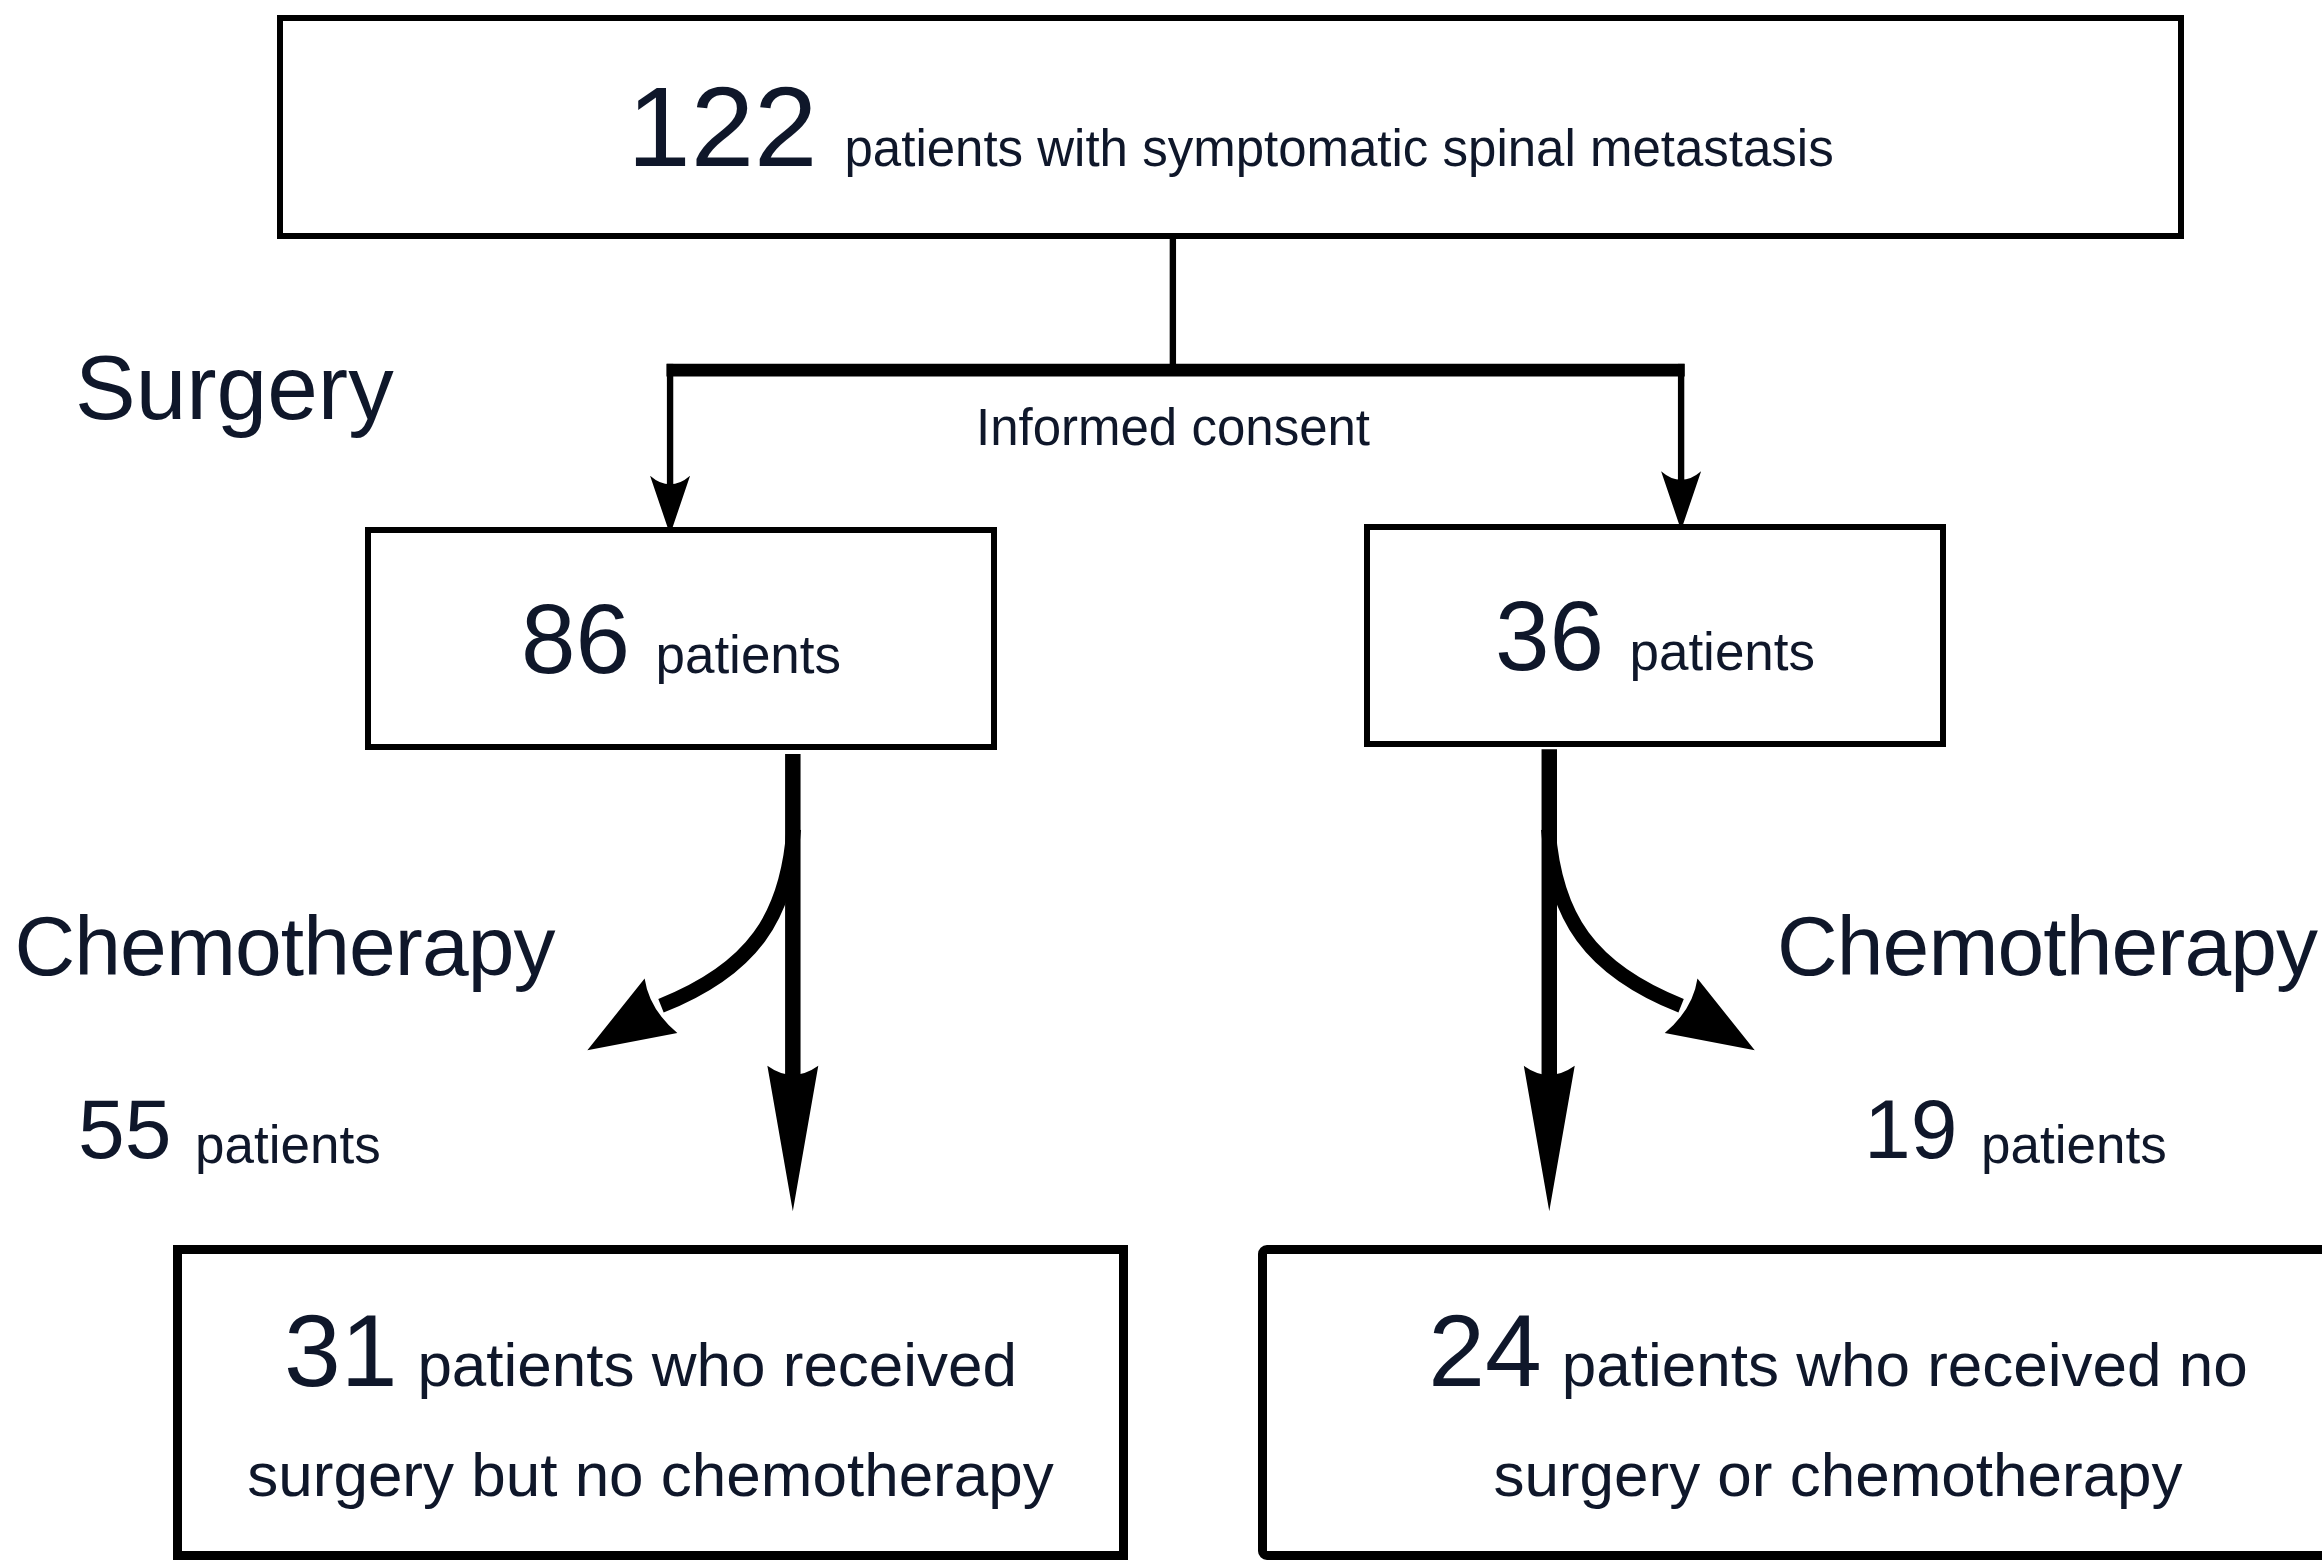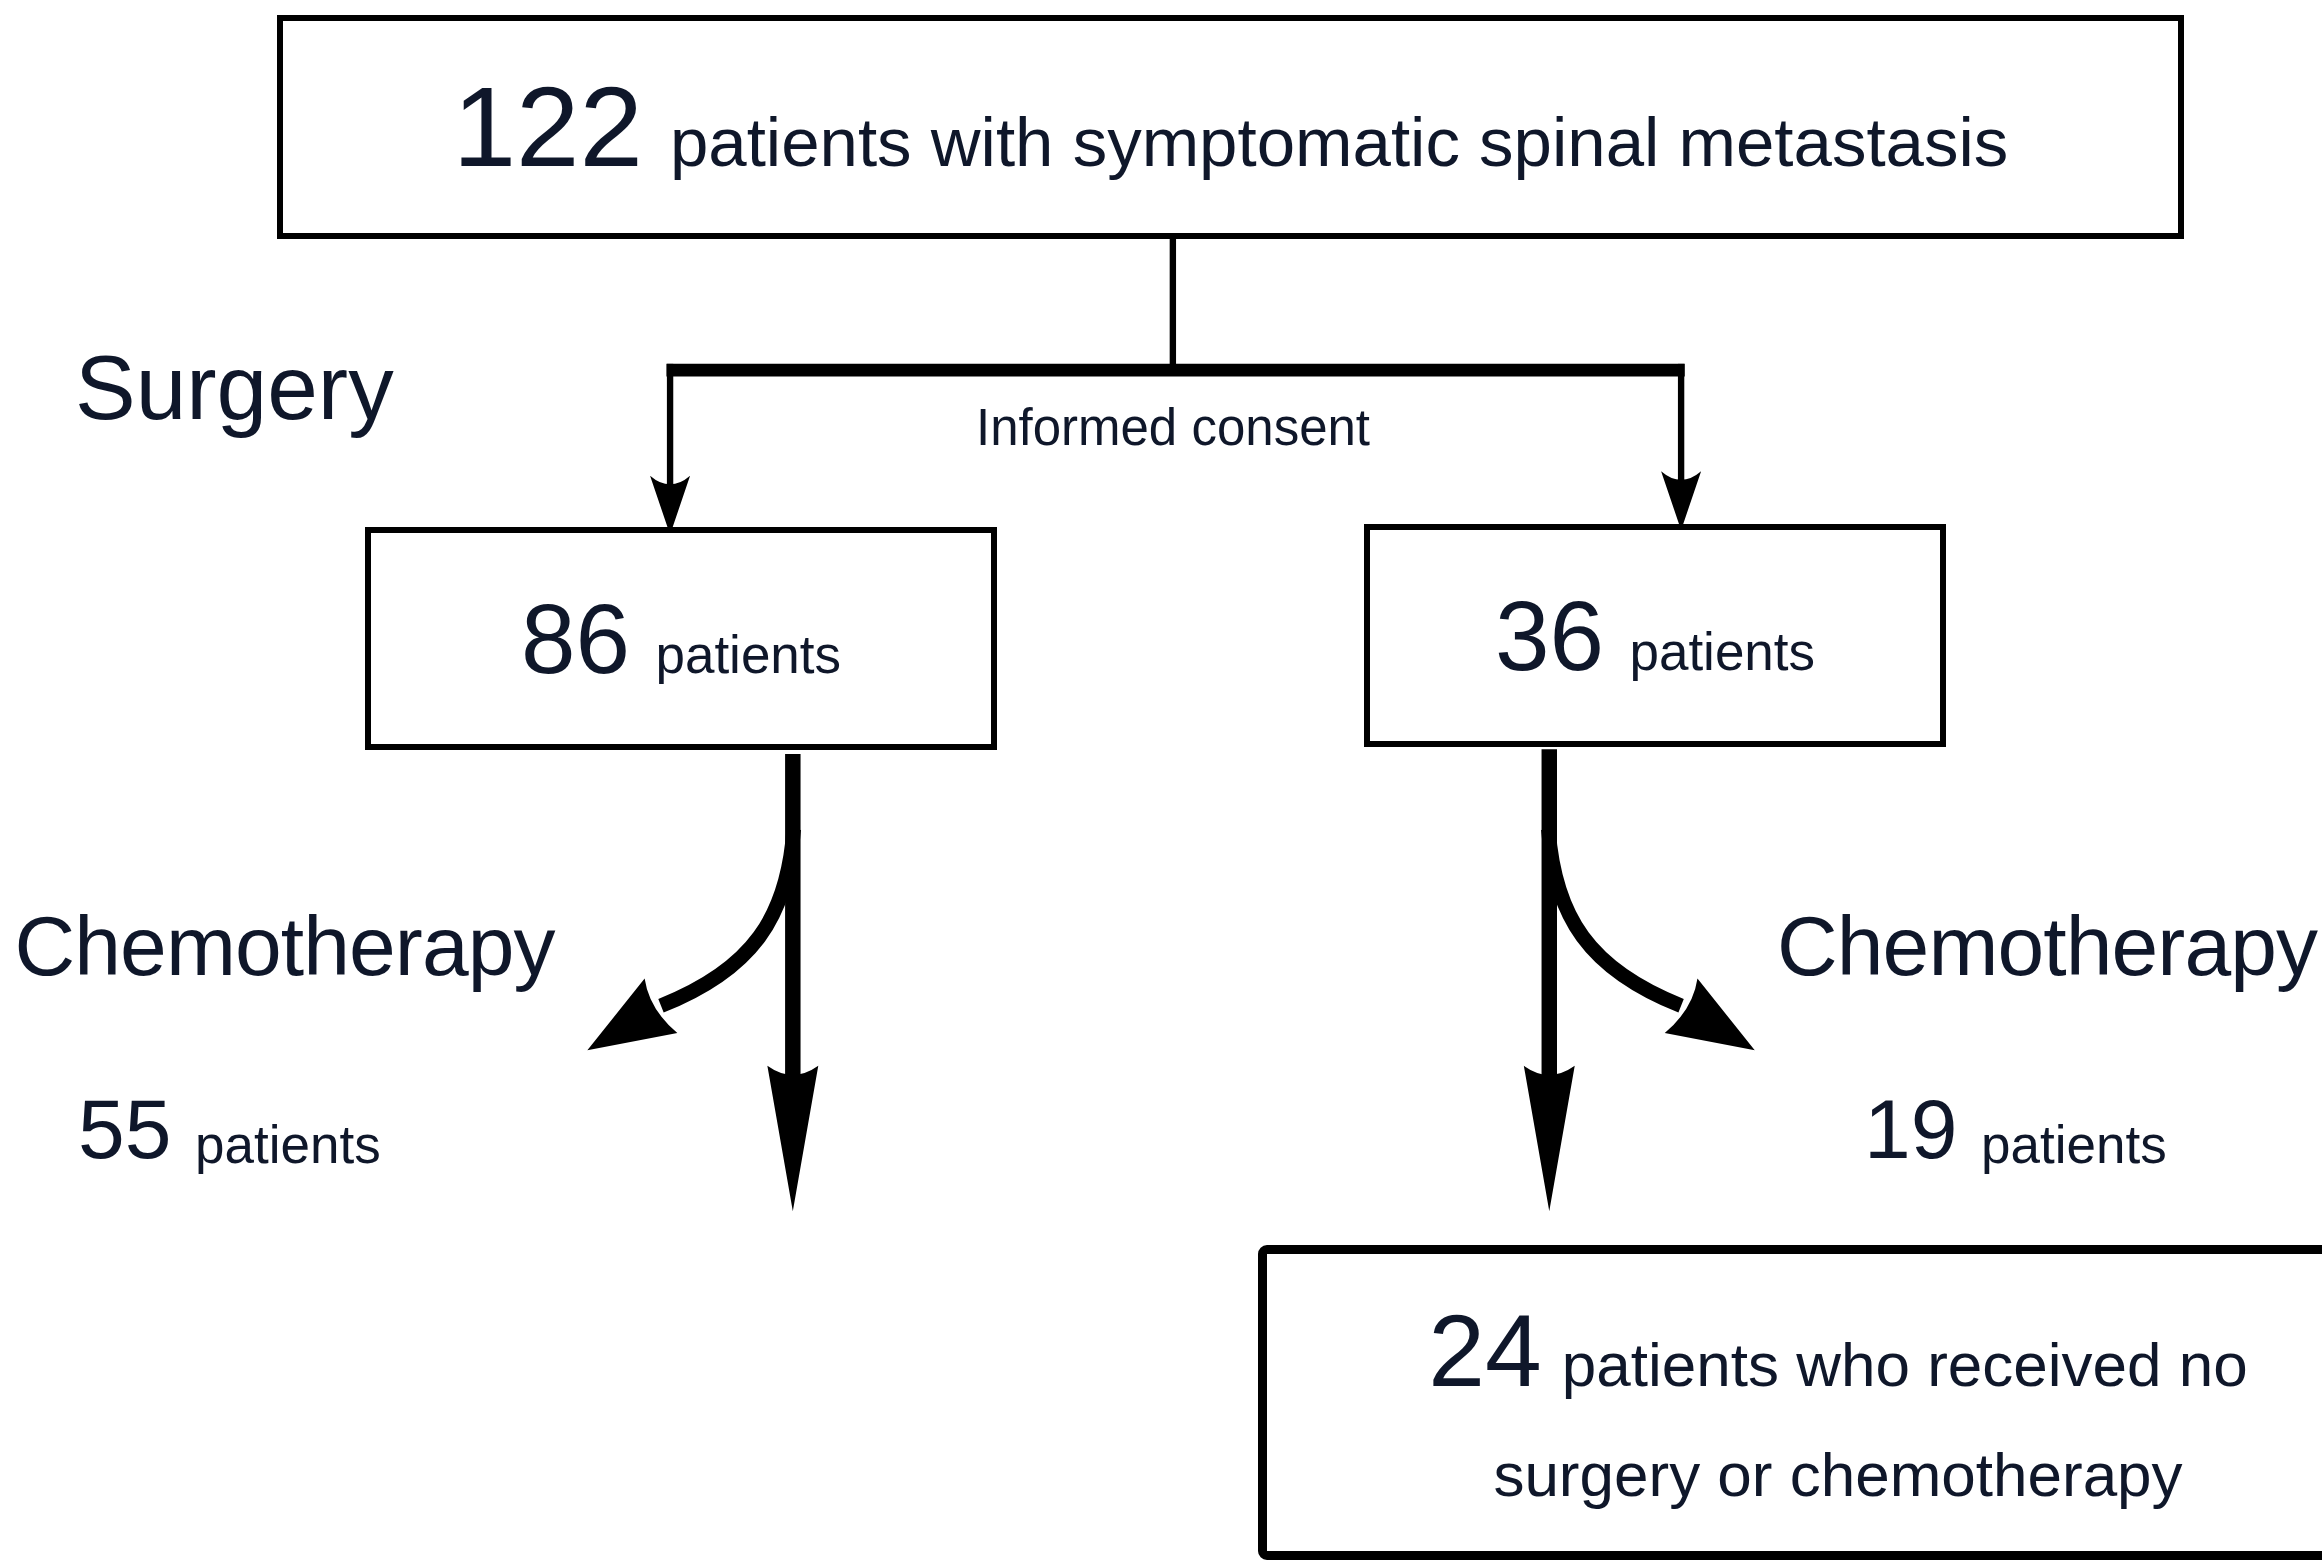--- a/index.html
+++ b/index.html
@@ -22,21 +22,21 @@
     text-align:center;white-space:nowrap;
   }
   .box-total{left:277px;top:14.5px;width:1907px;height:224px;}
   .box-surgery{left:365px;top:527px;width:632px;height:223px;text-align:right;}
   .box-nonsurgery{left:1364px;top:524px;width:582px;height:223px;}
   .box-bottom{border-width:9px;flex-direction:column;white-space:nowrap;}
   .box-bl{left:173px;top:1245px;width:955px;height:315px;}
   .box-br{left:1258px;top:1245px;width:1160px;height:315px;border-radius:9px;}
 
   .num-xl{font-size:114px;line-height:1;}
-  .lbl-xl{font-size:69px;margin-left:27px;}
+  .lbl-xl{font-size:51px;margin-left:27px;}
   .num-mid{font-size:98px;line-height:1;}
   .lbl-mid{font-size:53px;margin-left:25.5px;}
   .num-bottom{font-size:102px;line-height:1;}
   .lbl-bottom{font-size:62px;margin-left:20px;}
   .line2-bottom{font-size:62px;margin-top:42px;line-height:1;}
   .bline{display:flex;align-items:baseline;justify-content:center;}
 
   .floating{position:absolute;white-space:nowrap;line-height:1;}
   .branch-label{font-size:91px;}
   .lbl-surgery{left:75px;top:342px;text-align:center;}
@@ -110,20 +110,27 @@
     <span class="num-sm">55</span>
     <span class="lbl-sm">patients</span>
   </div>
 
   <div class="floating chemo-label lbl-chemo-right">Chemotherapy</div>
   <div class="floating count-line cnt-right">
     <span class="num-sm">19</span>
     <span class="lbl-sm">patients</span>
   </div>
 
+  <div class="box box-bottom box-bl">
+    <span class="bline">
+      <span class="num-bottom">31</span>
+      <span class="lbl-bottom">patients who received</span>
+    </span>
+    <span class="line2-bottom">surgery but no chemotherapy</span>
+  </div>
 
   <div class="box box-bottom box-br">
     <span class="bline">
       <span class="num-bottom">24</span>
       <span class="lbl-bottom">patients who received no</span>
     </span>
     <span class="line2-bottom">surgery or chemotherapy</span>
   </div>
 
 </div>

